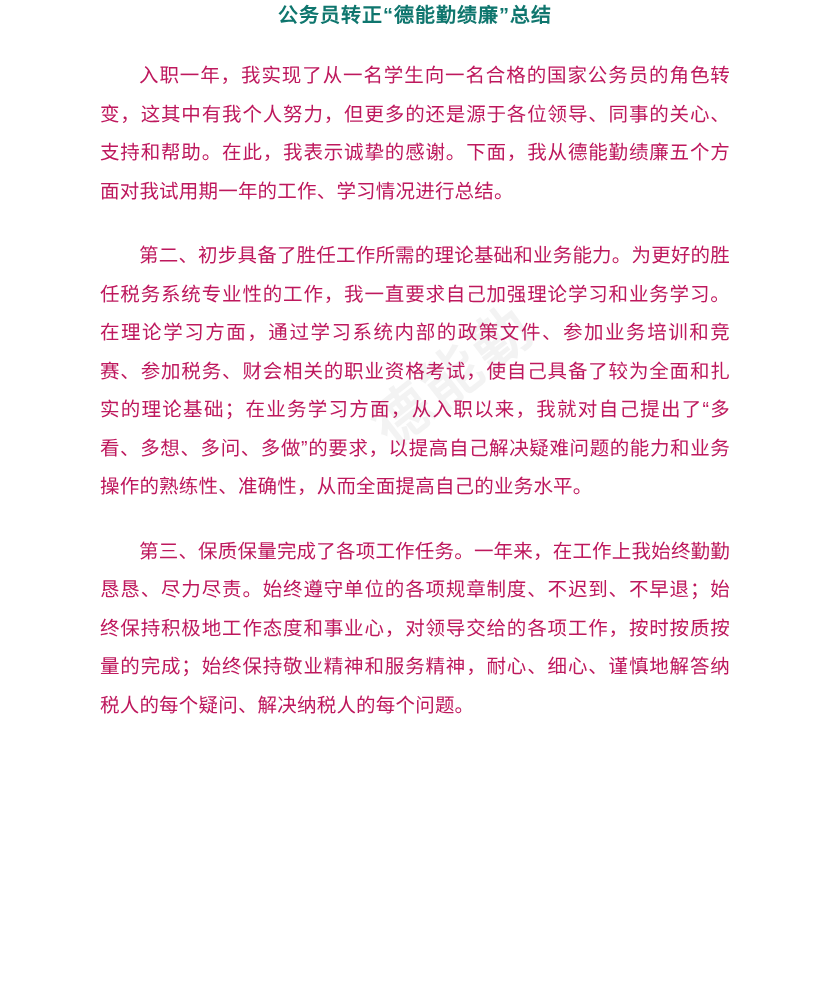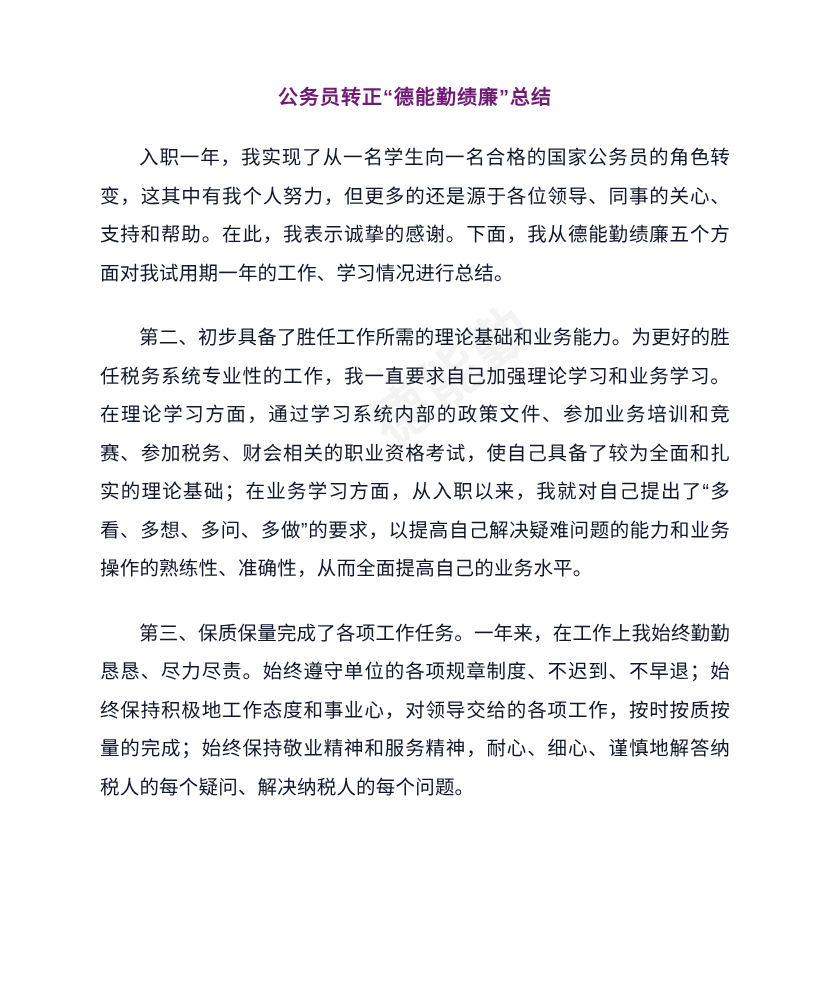--- a/index.html
+++ b/index.html
@@ -51,36 +51,35 @@
   
   .doc {
     position: relative;
     z-index: 1;
     padding: 0 100px 0 100px;
     box-sizing: border-box;
     width: 830px;
   }
   .doc-title {
     margin: 0;
-    padding-top: 82px;
     text-align: center;
     font-size: 20px;
     font-weight: 700;
     letter-spacing: 1px;
-    color: #701a75;
+    color: #0f766e;
     line-height: 30px;
   }
   .body-block {
     margin-top: 26px;
   }
   .para {
     margin: 0 0 26px 0;
     font-size: 19.5px;
     line-height: 38.5px;
-    color: #0f172a;
+    color: #be185d;
     text-align: justify;
     text-justify: inter-ideograph;
     text-indent: 2em;
     letter-spacing: 0.2px;
     word-break: break-all;
   }
   .para:last-child {
     margin-bottom: 0;
   }
 </style>

